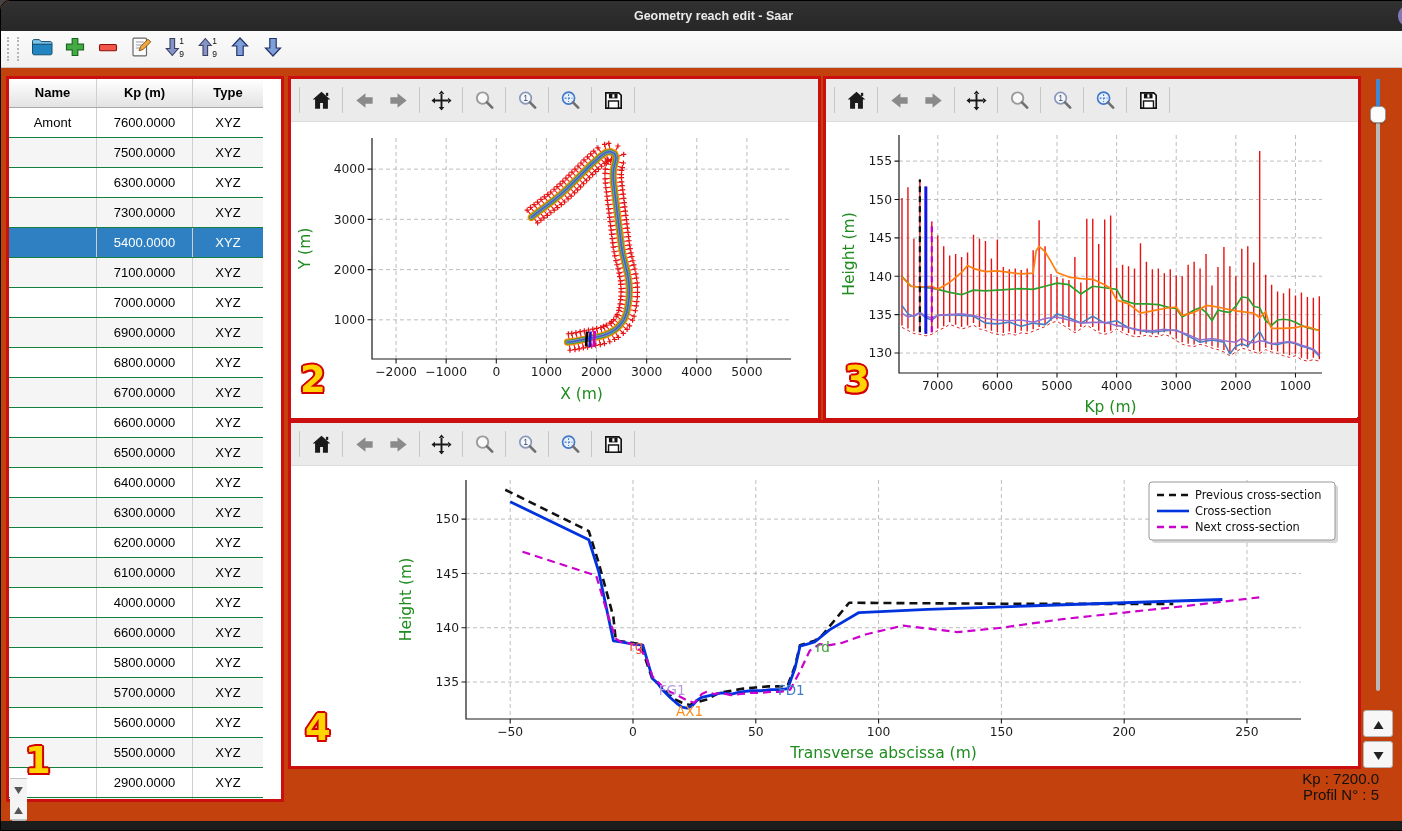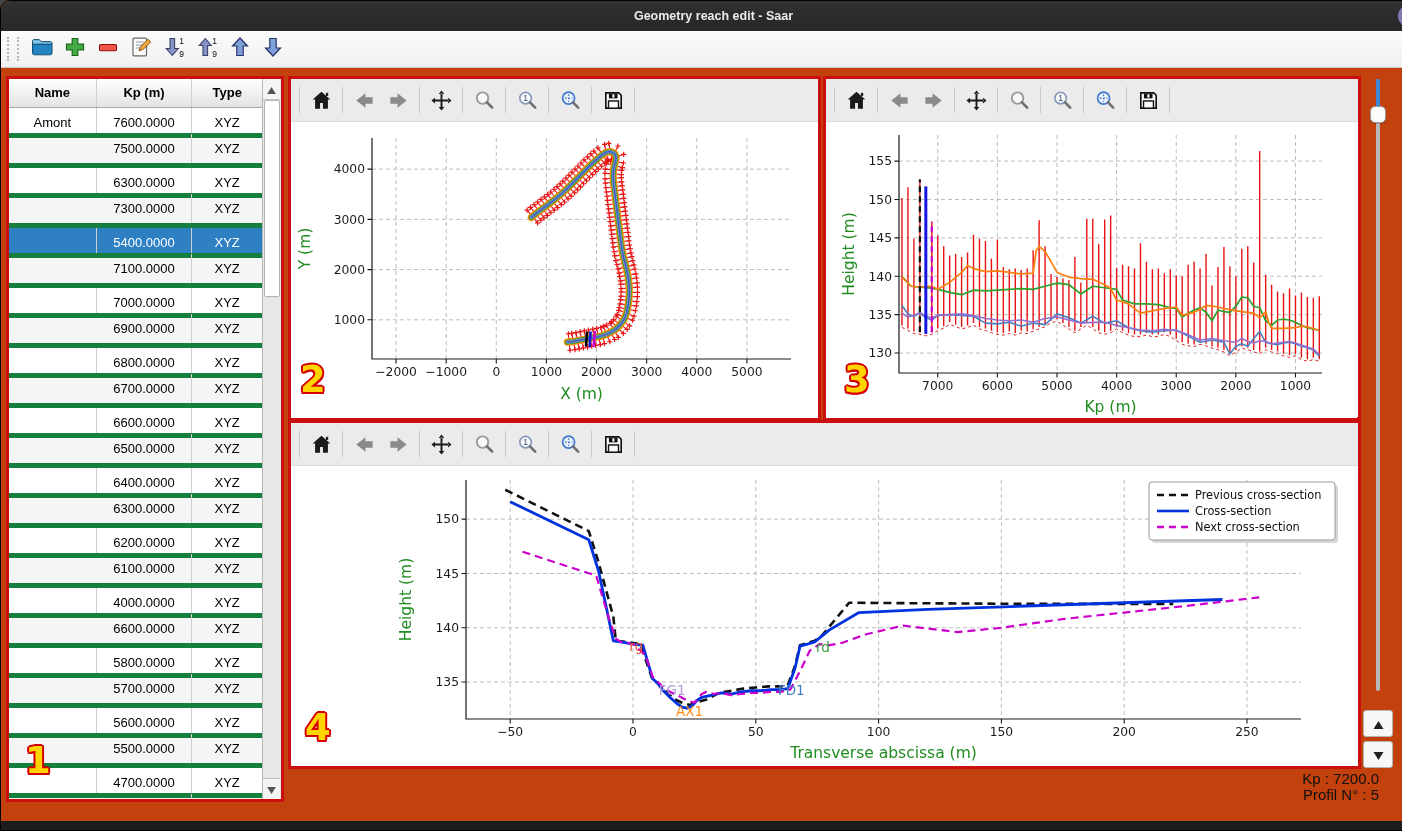--- a/index.html
+++ b/index.html
@@ -5,30 +5,30 @@
   html,body{margin:0;padding:0;background:#444;font-family:"Liberation Sans",sans-serif;}
   .window{position:relative;width:1400px;height:829px;border:1px solid #000;border-radius:10px 10px 0 0;overflow:hidden;background:#c2410c;padding-left:25px;}
   .titlebar{position:absolute;left:0;top:0;right:0;height:30px;background:linear-gradient(#313131,#272727);}
   .title{position:absolute;left:0;right:0;top:0;height:30px;line-height:30px;text-align:center;color:#eaeaea;font-size:12.5px;font-weight:bold;}
   .close-btn{position:absolute;right:6px;top:4px;width:22px;height:22px;border-radius:50%;background:#8577b5;display:flex;align-items:center;justify-content:center;cursor:pointer;}
   .appbar{position:absolute;left:0;top:30px;right:0;height:36px;background:linear-gradient(#fbfbfb,#f1f1f1);border-bottom:1px solid #c9c9c9;display:flex;align-items:center;padding-left:4px;}
   .grip{width:8px;height:24px;border-left:2px dotted #b5b5b5;border-right:2px dotted #b5b5b5;margin:0 6px 0 2px;}
   .tbtn{width:25px;height:25px;margin:0 4px;display:inline-flex;align-items:center;justify-content:center;cursor:pointer;}
   .tbtn svg{width:24px;height:24px;display:block;}
   
-  .table-panel{position:absolute;left:5px;top:75px;width:278px;height:726px;border:3px solid #cb0e0e;background:#fff;box-sizing:border-box;display:flex;}
+  .table-panel{position:absolute;left:5px;top:75px;width:278px;height:726px;border:3px solid #cb0e0e;background:#fff;box-sizing:border-box;display:flex;flex-direction:column;}
   .tleft{width:254px;display:flex;flex-direction:column;overflow:hidden;}
   .thead{display:flex;height:28px;background:linear-gradient(#ffffff,#e3e3e3);border-bottom:1px solid #a8a8a8;font-weight:bold;font-size:13px;flex:none;}
   .thead .tcell{line-height:28px;}
   .tcell{box-sizing:border-box;text-align:center;border-right:1px solid #cfcfcf;overflow:hidden;white-space:nowrap;}
   .tcell.name{width:88px;}.tcell.kp{width:96px;}.tcell.type{width:70px;border-right:none;}
   .tbody{flex:1;overflow:hidden;}
-  .trow{display:flex;height:30px;box-sizing:border-box;border-bottom:5px solid #15803d;font-size:13px;background:#fff;}
+  .trow{display:flex;height:30px;box-sizing:border-box;border-bottom:1px solid #15803d;font-size:13px;background:#fff;}
   .trow .tcell{line-height:29px;}
-  .trow.alt{background:#f5f5f5;align-items:flex-end;}
+  .trow.alt{background:#f5f5f5;}
   .trow.sel{background:#2f80c3;color:#fff;}
   .tscroll{width:18px;background:#e7e7e7;border-left:1px solid #b8b8b8;position:relative;}
   .sbtn{position:absolute;left:0;width:17px;height:20px;background:#f4f4f4;display:flex;align-items:center;justify-content:center;cursor:pointer;}
   .sbtn.up{top:0;border-bottom:1px solid #c2c2c2;}
   .sbtn.down{bottom:0;border-top:1px solid #c2c2c2;}
   .sthumb{position:absolute;left:1px;top:21px;width:14px;height:195px;background:#fff;border:1px solid #b2b2b2;border-radius:2px;cursor:pointer;}
   
   .plot-panel{position:absolute;border:3px solid #cb0e0e;background:#fff;box-sizing:border-box;}
   #panel-plan{left:287px;top:75px;width:533px;height:344px;}
   #panel-profile{left:822px;top:75px;width:538px;height:344px;}
@@ -246,21 +246,21 @@
             <div class="tcell kp">5600.0000</div>
             <div class="tcell type">XYZ</div>
           </div>
           <div class="trow alt">
             <div class="tcell name"></div>
             <div class="tcell kp">5500.0000</div>
             <div class="tcell type">XYZ</div>
           </div>
           <div class="trow">
             <div class="tcell name"></div>
-            <div class="tcell kp">4700.0000</div>
+            <div class="tcell kp">2900.0000</div>
             <div class="tcell type">XYZ</div>
           </div>
           <div class="trow alt">
             <div class="tcell name"></div>
             <div class="tcell kp">5300.0000</div>
             <div class="tcell type">XYZ</div>
           </div>
         </div>
     </div>
     <div class="tscroll">

